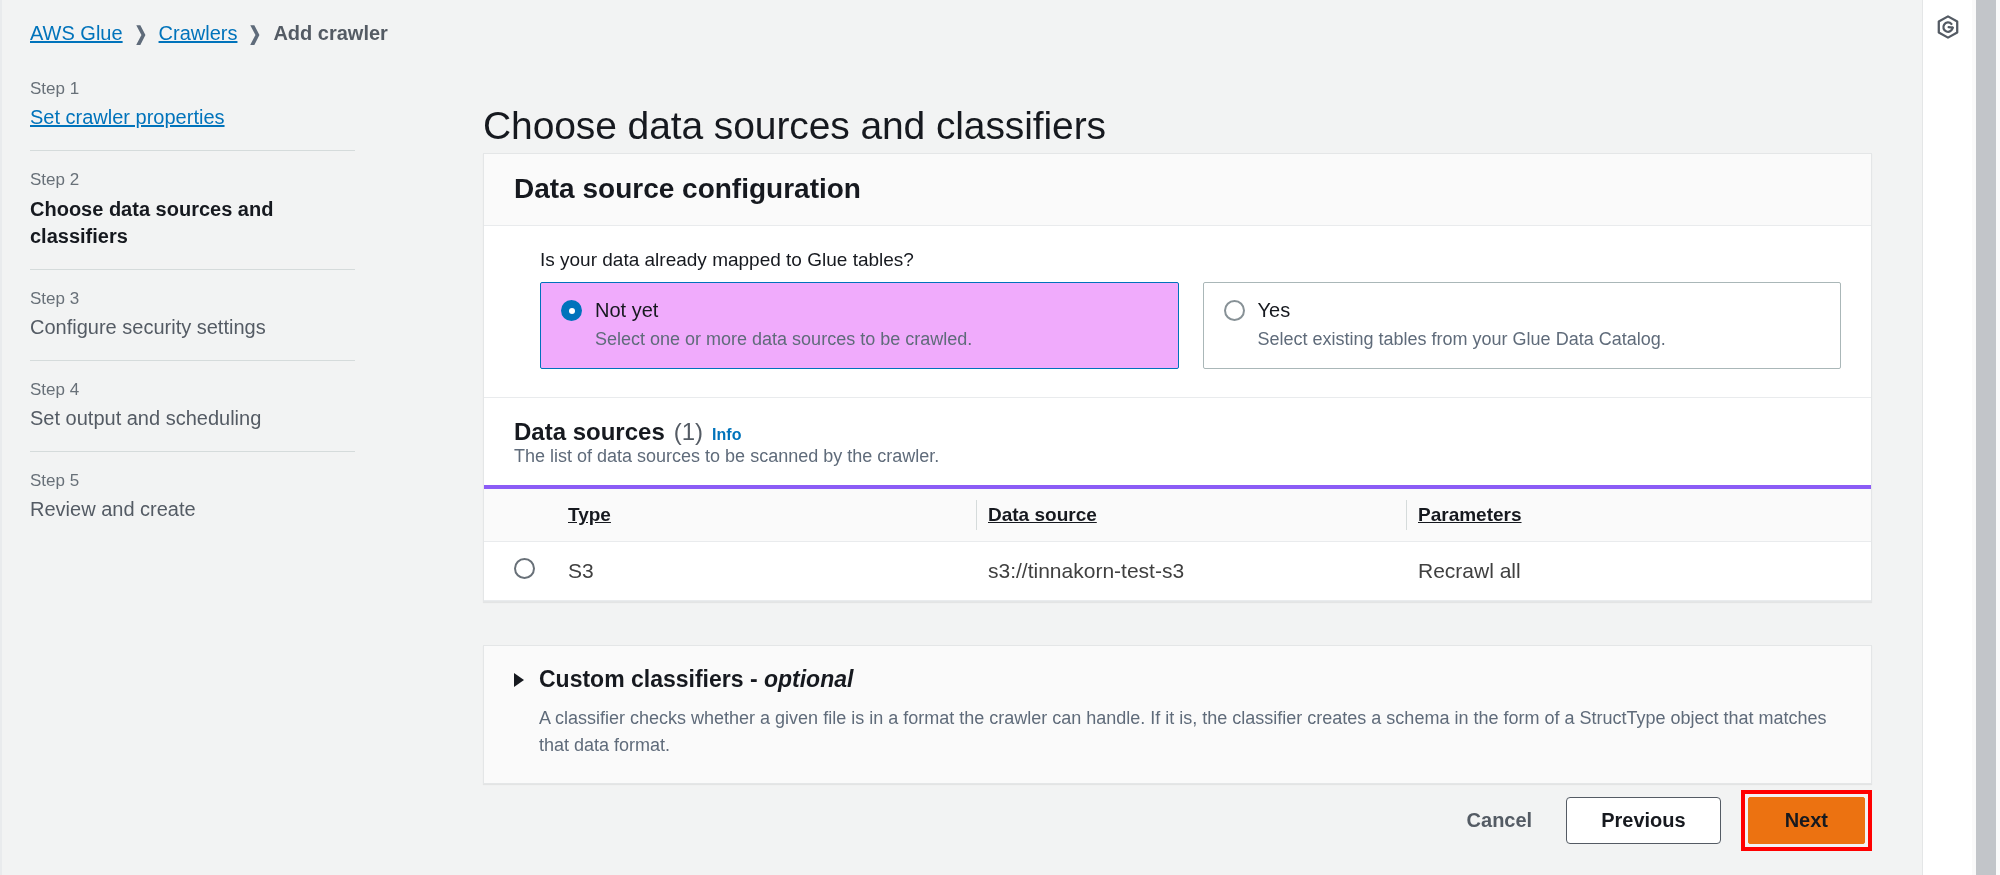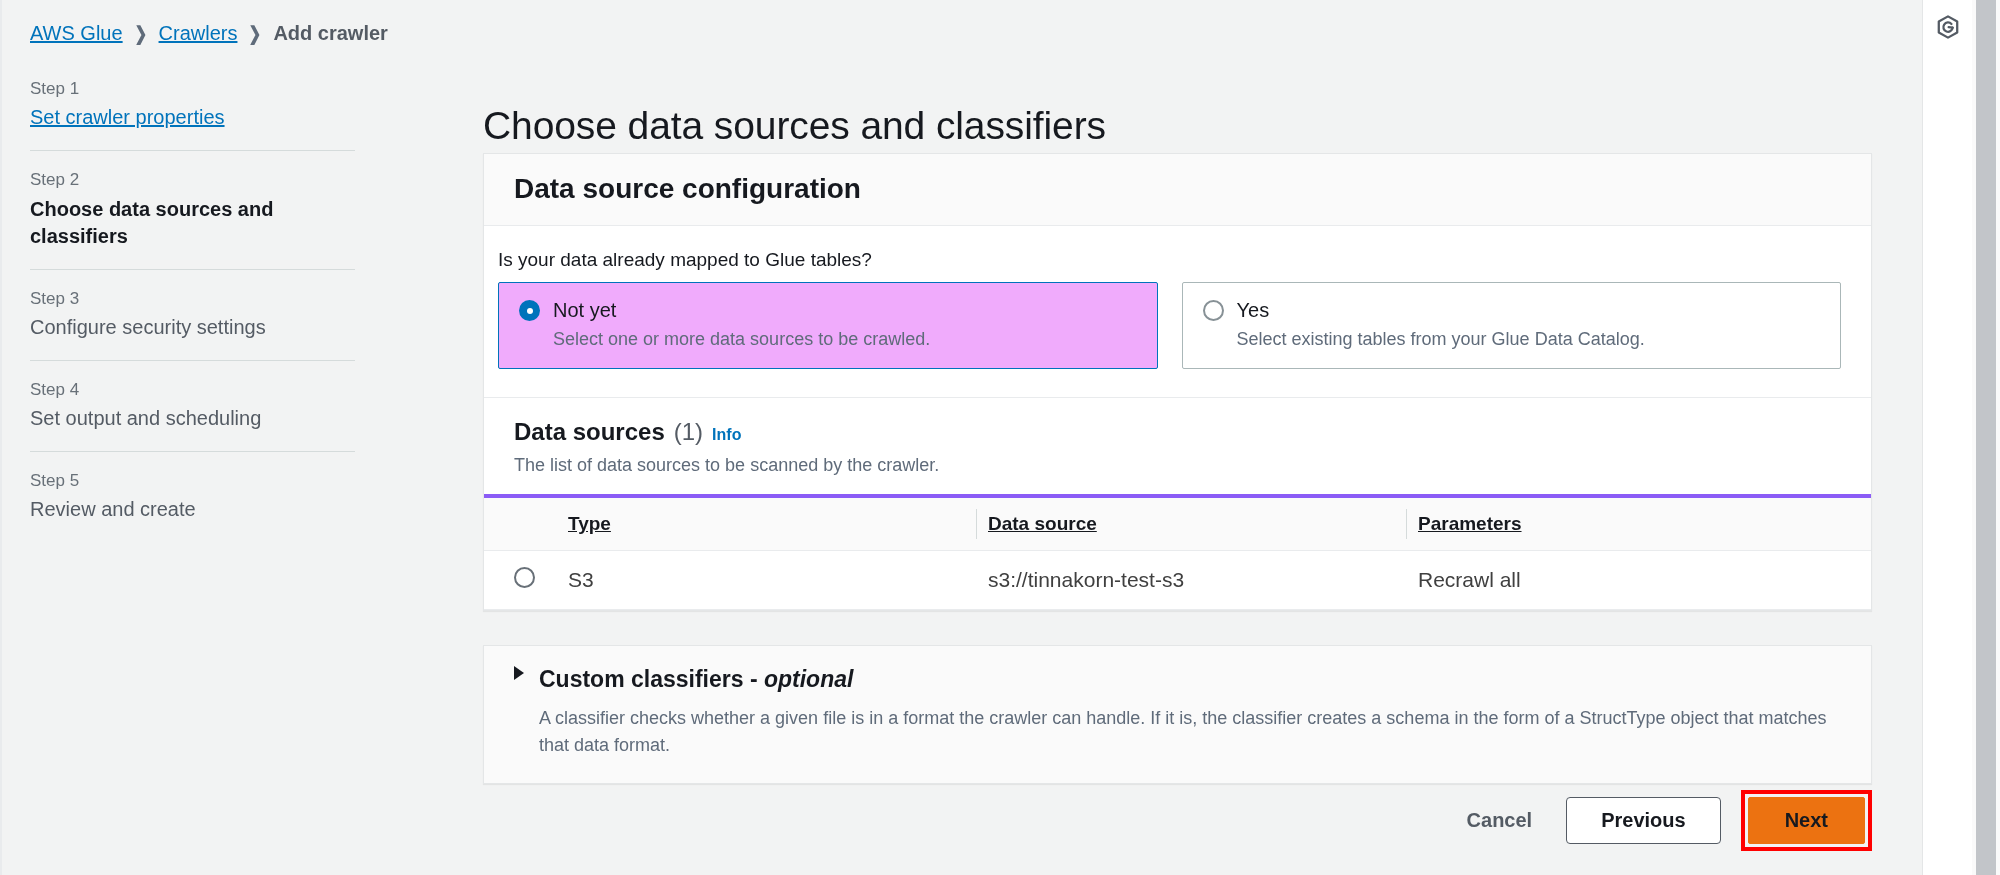--- a/index.html
+++ b/index.html
@@ -45,21 +45,21 @@
     position: absolute; left: 483px; top: 153px; width: 1389px;
     background: #ffffff; border: 1px solid #e4e6e7;
     box-shadow: 0 1px 1px rgba(0,0,0,0.06);
   }
   .card-head {
     background: #fafafa; border-bottom: 1px solid #e9ebed;
     padding: 19px 30px 20px 30px;
   }
   .card-head-title { font-size: 28px; font-weight: bold; color: #16191f; }
 
-  .card-body { padding: 23px 30px 28px 14px; background: #fff; }
+  .card-body { padding: 23px 30px 28px 14px; background: #fff; margin-left: 42px; }
   .field-label { font-size: 19px; color: #16191f; margin-bottom: 11px; }
 
   .radio-row { display: flex; gap: 24px; }
   .radio-card {
     flex: 1 1 0; border: 1px solid #aab7b8; background: #ffffff;
     border-radius: 2px; padding: 16px 20px 18px 20px; cursor: pointer;
     min-height: 80px;
   }
   .radio-card.selected { border-color: #0073bb; background: #f0abfc; }
   .radio-line { display: flex; align-items: center; gap: 13px; }
@@ -81,21 +81,21 @@
   
   .ds-section {
     border-top: 1px solid #e9ebed; background: #fff;
     padding: 20px 30px 18px 30px;
     display: flex; align-items: flex-end; justify-content: space-between;
   }
   .ds-title-row { display: flex; align-items: baseline; gap: 9px; }
   .ds-title { font-size: 24px; font-weight: bold; color: #16191f; }
   .ds-count { font-size: 24px; color: #545b64; font-weight: 400; }
   .ds-info { font-size: 16px; color: #0073bb; font-weight: bold; cursor: pointer; }
-  .ds-desc { font-size: 18px; color: #5f6b7a; margin-top: 9px; }
+  .ds-desc { font-size: 18px; color: #5f6b7a; }
   .ds-actions { display: flex; gap: 17px; align-items: center; padding-top: 3px; }
 
   .btn {
     font-family: "Liberation Sans", sans-serif;
     font-size: 19px; font-weight: bold; border-radius: 2px;
     padding: 10px 26px; cursor: pointer; background: #fff; white-space: nowrap;
   }
   .btn-disabled { border: 1px solid #d5dbdb; color: #aab7b8; cursor: default; }
   .btn-normal { border: 1px solid #545b64; color: #16191f; }
 
@@ -123,21 +123,21 @@
     cursor: pointer;
   }
 
   
   .expand-card {
     position: absolute; left: 483px; top: 645px; width: 1389px;
     background: #fafafa; border: 1px solid #e4e6e7;
     padding: 20px 30px 24px 30px;
     box-shadow: 0 1px 1px rgba(0,0,0,0.06);
   }
-  .expand-head { display: flex; gap: 15px; cursor: pointer; }
+  .expand-head { display: flex; align-items: center; gap: 15px; cursor: pointer; }
   .caret {
     width: 0; height: 0; border-left: 10px solid #16191f;
     border-top: 7px solid transparent; border-bottom: 7px solid transparent;
     flex: 0 0 auto;
   }
   .expand-title { font-size: 23px; font-weight: bold; color: #16191f; }
   .expand-title .opt { font-style: italic; font-weight: bold; }
   .expand-desc {
     font-size: 18px; color: #5f6b7a; line-height: 1.5;
     margin: 12px 0 0 25px; max-width: 1340px;

